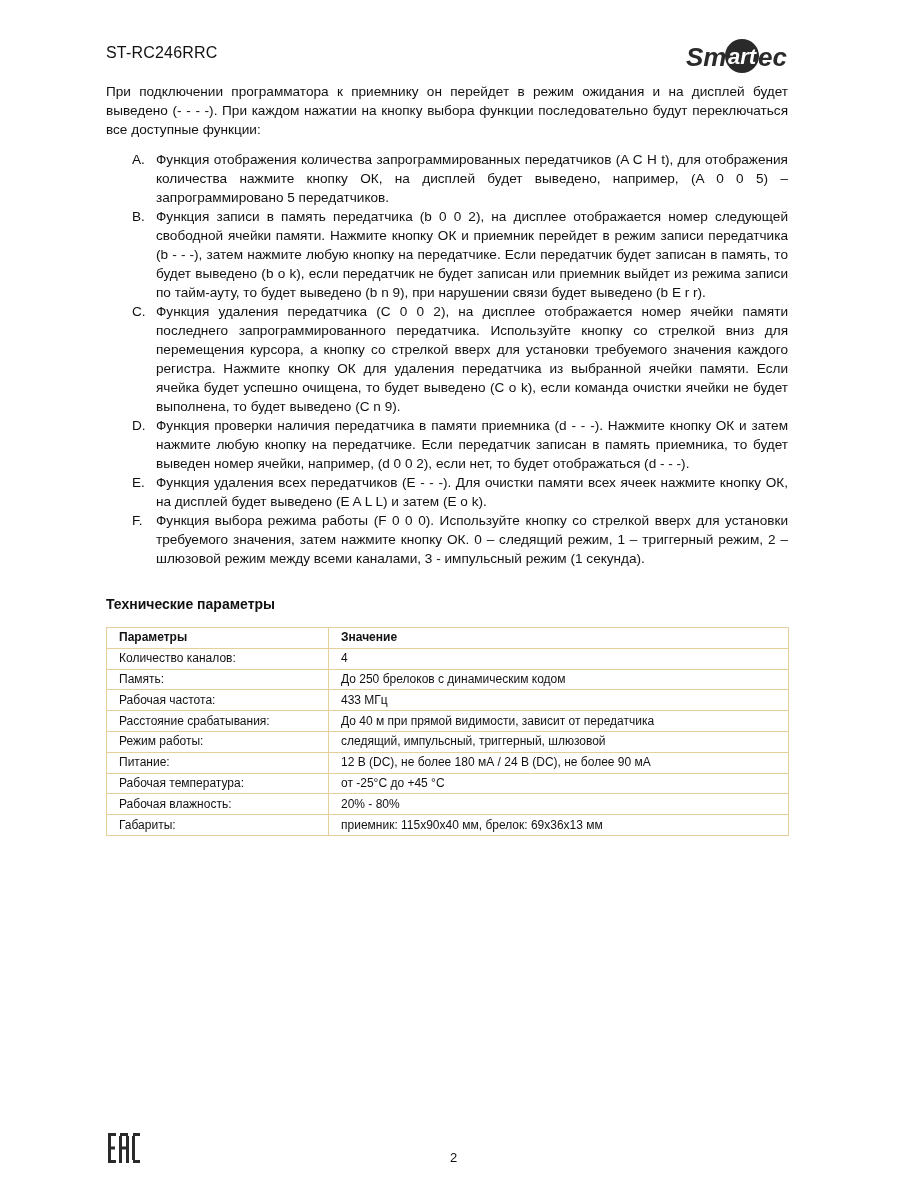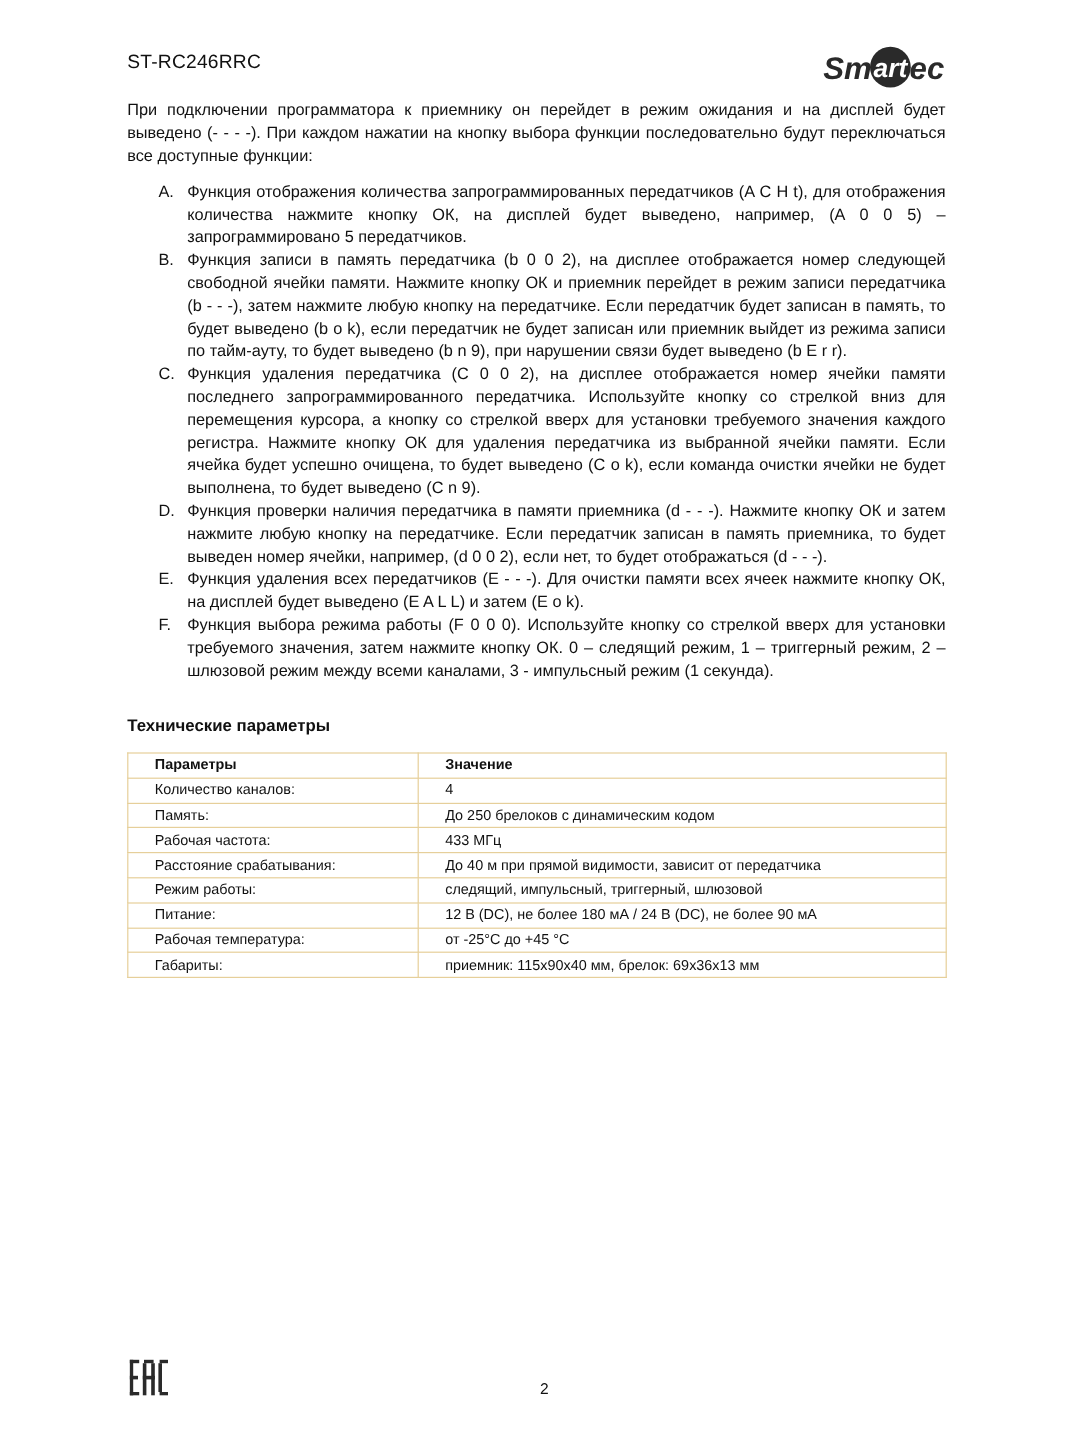--- a/index.html
+++ b/index.html
@@ -27,21 +27,21 @@
   .func-letter { position: absolute; left: 26px; top: 0; }
   .section-title {
     position: absolute; left: 106px; top: 596px;
     font-size: 14px; font-weight: bold;
   }
   table.spec {
     position: absolute; left: 106px; top: 627px; width: 683px;
     border-collapse: collapse; font-size: 12px;
   }
   table.spec td, table.spec th {
-    border: 1px solid #e6cf9a; height: 19.8px; padding: 0 22px;
+    border: 1px solid #e6cf9a; height: 19.8px; padding: 0 12px;
     font-weight: normal; line-height: 19px;
   }
   table.spec th { font-weight: bold; }
   table.spec .c1 { width: 197px; text-align: left; }
   table.spec .c2 { text-align: left; }
   .eac {
     position: absolute; left: 108px; top: 1133px; width: 32px; height: 30px;
   }
   .page-num {
     position: absolute; left: 450px; top: 1150px; font-size: 13px;
@@ -118,20 +118,24 @@
   </tr>
   <tr>
     <td class="c1">Питание:</td>
     <td class="c2">12 В (DC), не более 180 мА / 24 В (DC), не более 90 мА</td>
   </tr>
   <tr>
     <td class="c1">Рабочая температура:</td>
     <td class="c2">от -25°С до +45 °С</td>
   </tr>
   <tr>
+    <td class="c1">Рабочая влажность:</td>
+    <td class="c2">20% - 80%</td>
+  </tr>
+  <tr>
     <td class="c1">Габариты:</td>
     <td class="c2">приемник: 115х90х40 мм, брелок: 69х36х13 мм</td>
   </tr>
 </tbody>
   </table>
 
 <svg class="eac" viewBox="0 0 32 30" xmlns="http://www.w3.org/2000/svg">
   <g fill="#2a2a2a">
 
     <rect x="0" y="0" width="3" height="30"></rect>

